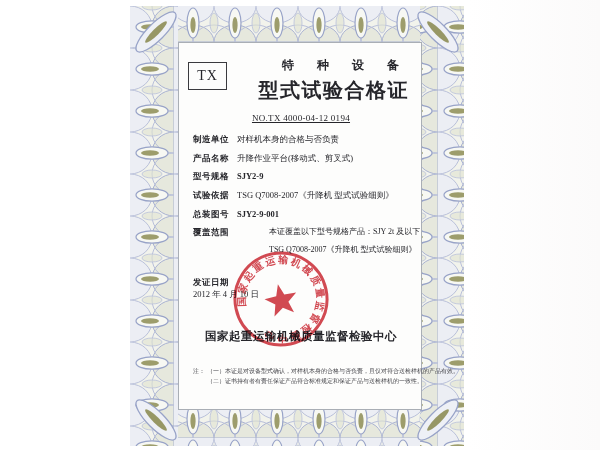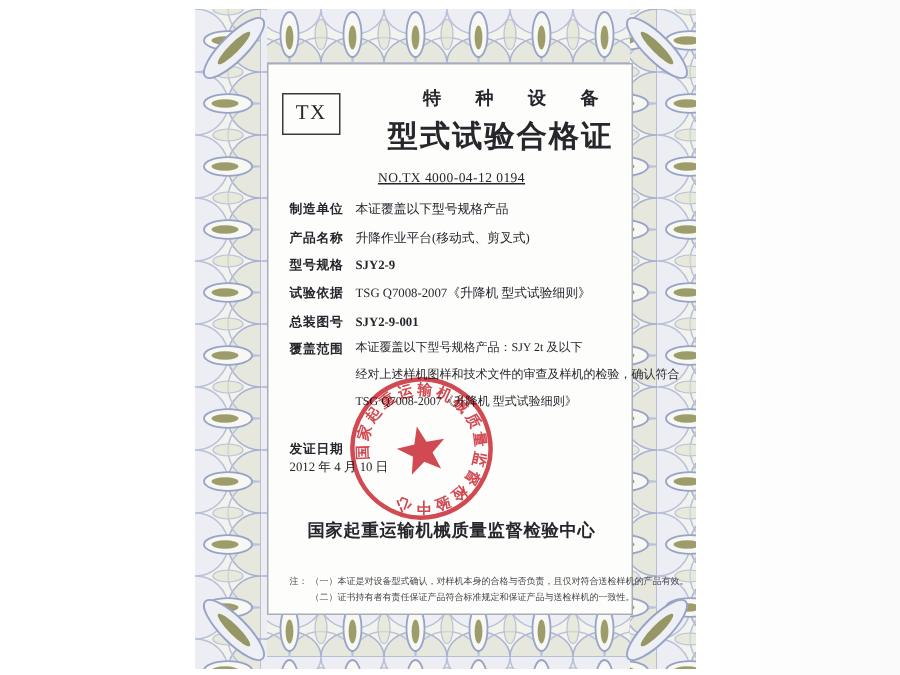--- a/index.html
+++ b/index.html
@@ -33,21 +33,21 @@
   .hdr-title { font-size:20px; font-weight:bold; letter-spacing:1.5px; margin-top:3px; white-space:nowrap;text-align:right; }
 
   .no-line { text-align:center; font-size:9px; margin-top:9px; letter-spacing:0.3px;text-decoration:underline; }
 
   .fields { margin-top:11px; }
   .frow { display:flex; font-size:8.5px; margin-bottom:8.5px; line-height:1.2; }
   .flabel { width:44px; flex:none; font-weight:600; letter-spacing:0.5px; }
   .fvalue { white-space:nowrap; }
   .fvalue.model { font-weight:bold; }
 
-  .scope { display:flex; font-size:8px; margin-top:7px; line-height:1.2; }
+  .scope { display:flex; font-size:8px; margin-top:7px; line-height:1.2;gap:32px; }
   .scope .flabel { font-size:8.5px; }
   .scope-lines { min-width:0; }
   .scope-lines .s-line { margin-bottom:8px; white-space:nowrap; }
 
   .issue { display:flex; font-size:8.5px; margin-top:14px;flex-direction:column; }
   .authority { text-align:center; font-size:11.5px; font-weight:bold; margin-top:28px; letter-spacing:0.5px; white-space:nowrap; }
 
   .notes { display:flex; font-size:6px; margin-top:22px; color:#45454a; line-height:1.8; }
   .notes-label { flex:none; margin-right:2px; }
   .note-item { white-space:nowrap; }
@@ -122,21 +122,21 @@
             <div class="hdr-small">特 种 设 备</div>
             <div class="hdr-title">型式试验合格证</div>
           </div>
         </div>
 
         <div class="no-line">NO.TX 4000-04-12 0194</div>
 
         <div class="fields">
           <div class="frow">
             <span class="flabel">制造单位</span>
-            <span class="fvalue">本证覆盖以下型号规格产品</span>
+            <span class="fvalue">对样机本身的合格与否负责</span>
           </div>
           <div class="frow">
             <span class="flabel">产品名称</span>
             <span class="fvalue">升降作业平台(移动式、剪叉式)</span>
           </div>
           <div class="frow">
             <span class="flabel">型号规格</span>
             <span class="fvalue model">SJY2-9</span>
           </div>
           <div class="frow">
@@ -146,21 +146,20 @@
           <div class="frow">
             <span class="flabel">总装图号</span>
             <span class="fvalue model">SJY2-9-001</span>
           </div>
         </div>
 
         <div class="scope">
           <span class="flabel">覆盖范围</span>
           <div class="scope-lines">
             <div class="s-line">本证覆盖以下型号规格产品：SJY 2t    及以下</div>
-            <div class="s-line">经对上述样机图样和技术文件的审查及样机的检验，确认符合</div>
             <div class="s-line">TSG Q7008-2007《升降机  型式试验细则》</div>
           </div>
         </div>
 
         <div class="issue">
           <span class="flabel">发证日期</span>
           <span class="fvalue">2012 年 4 月 10 日</span>
         </div>
 
         <div class="authority">国家起重运输机械质量监督检验中心</div>

